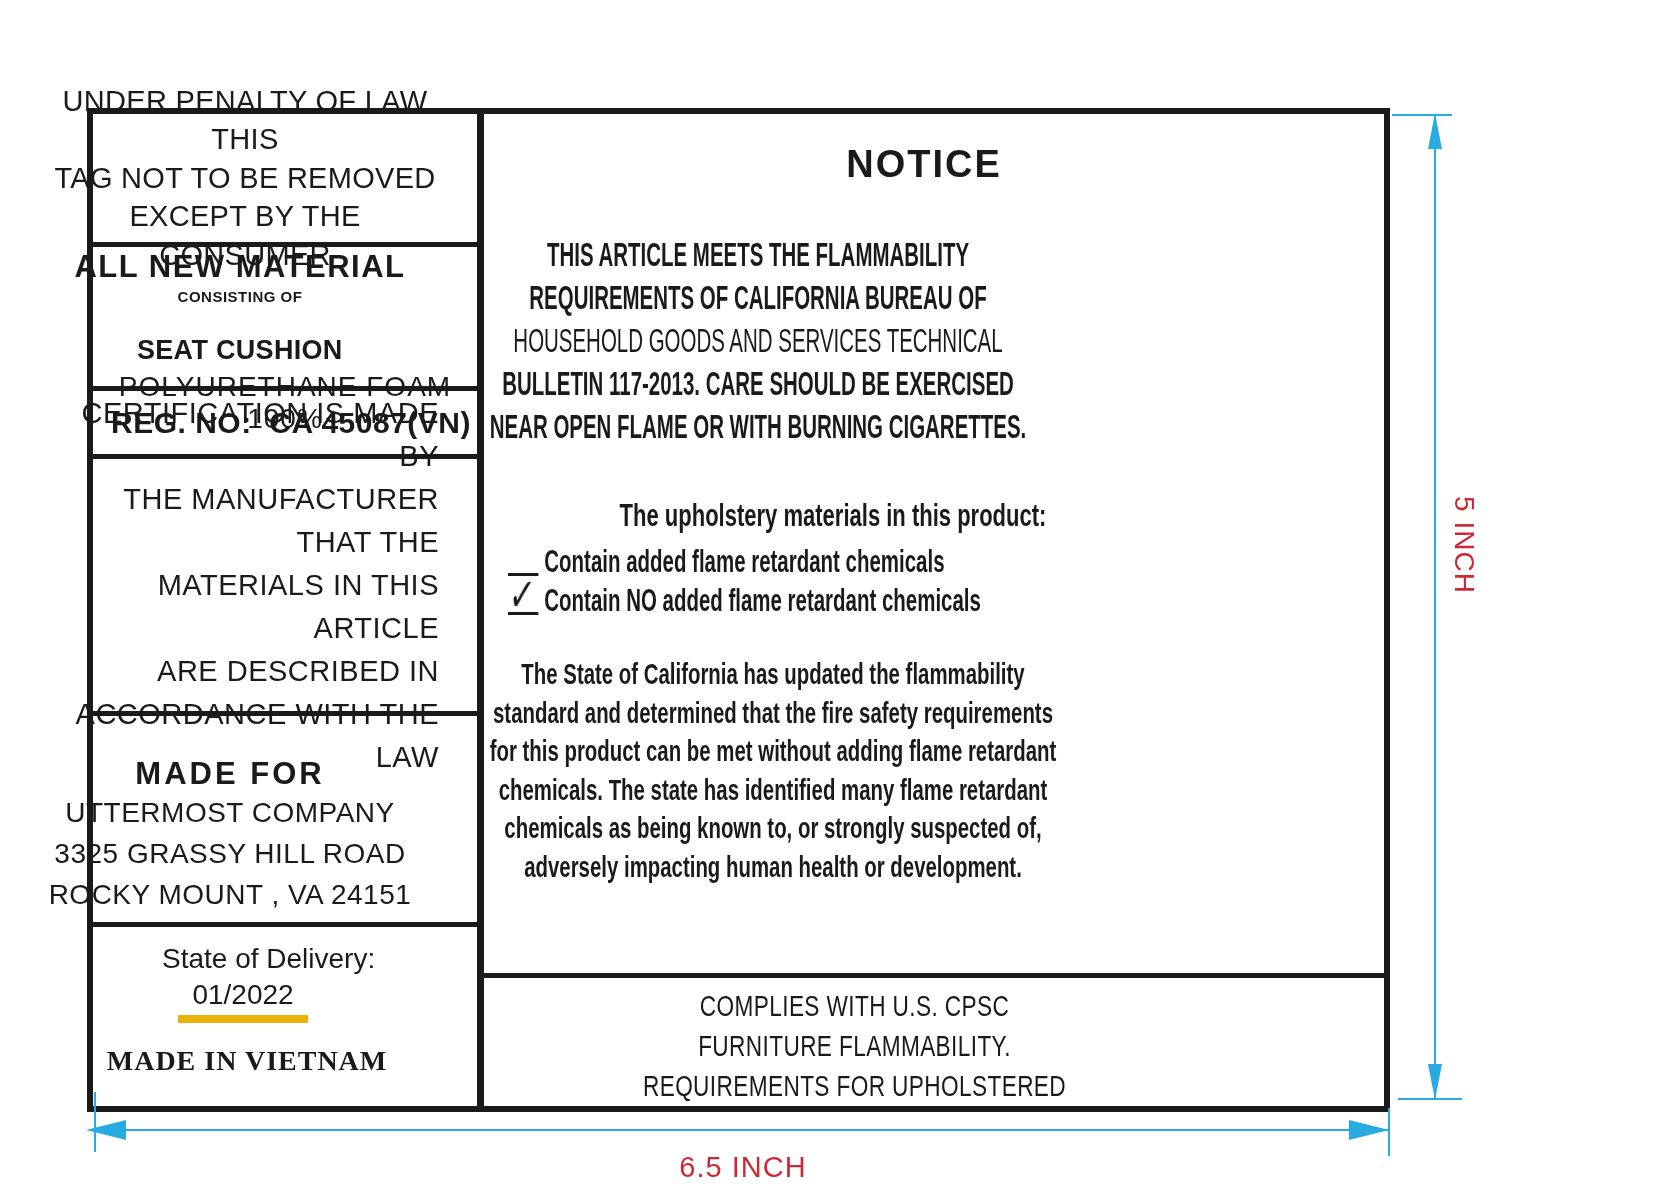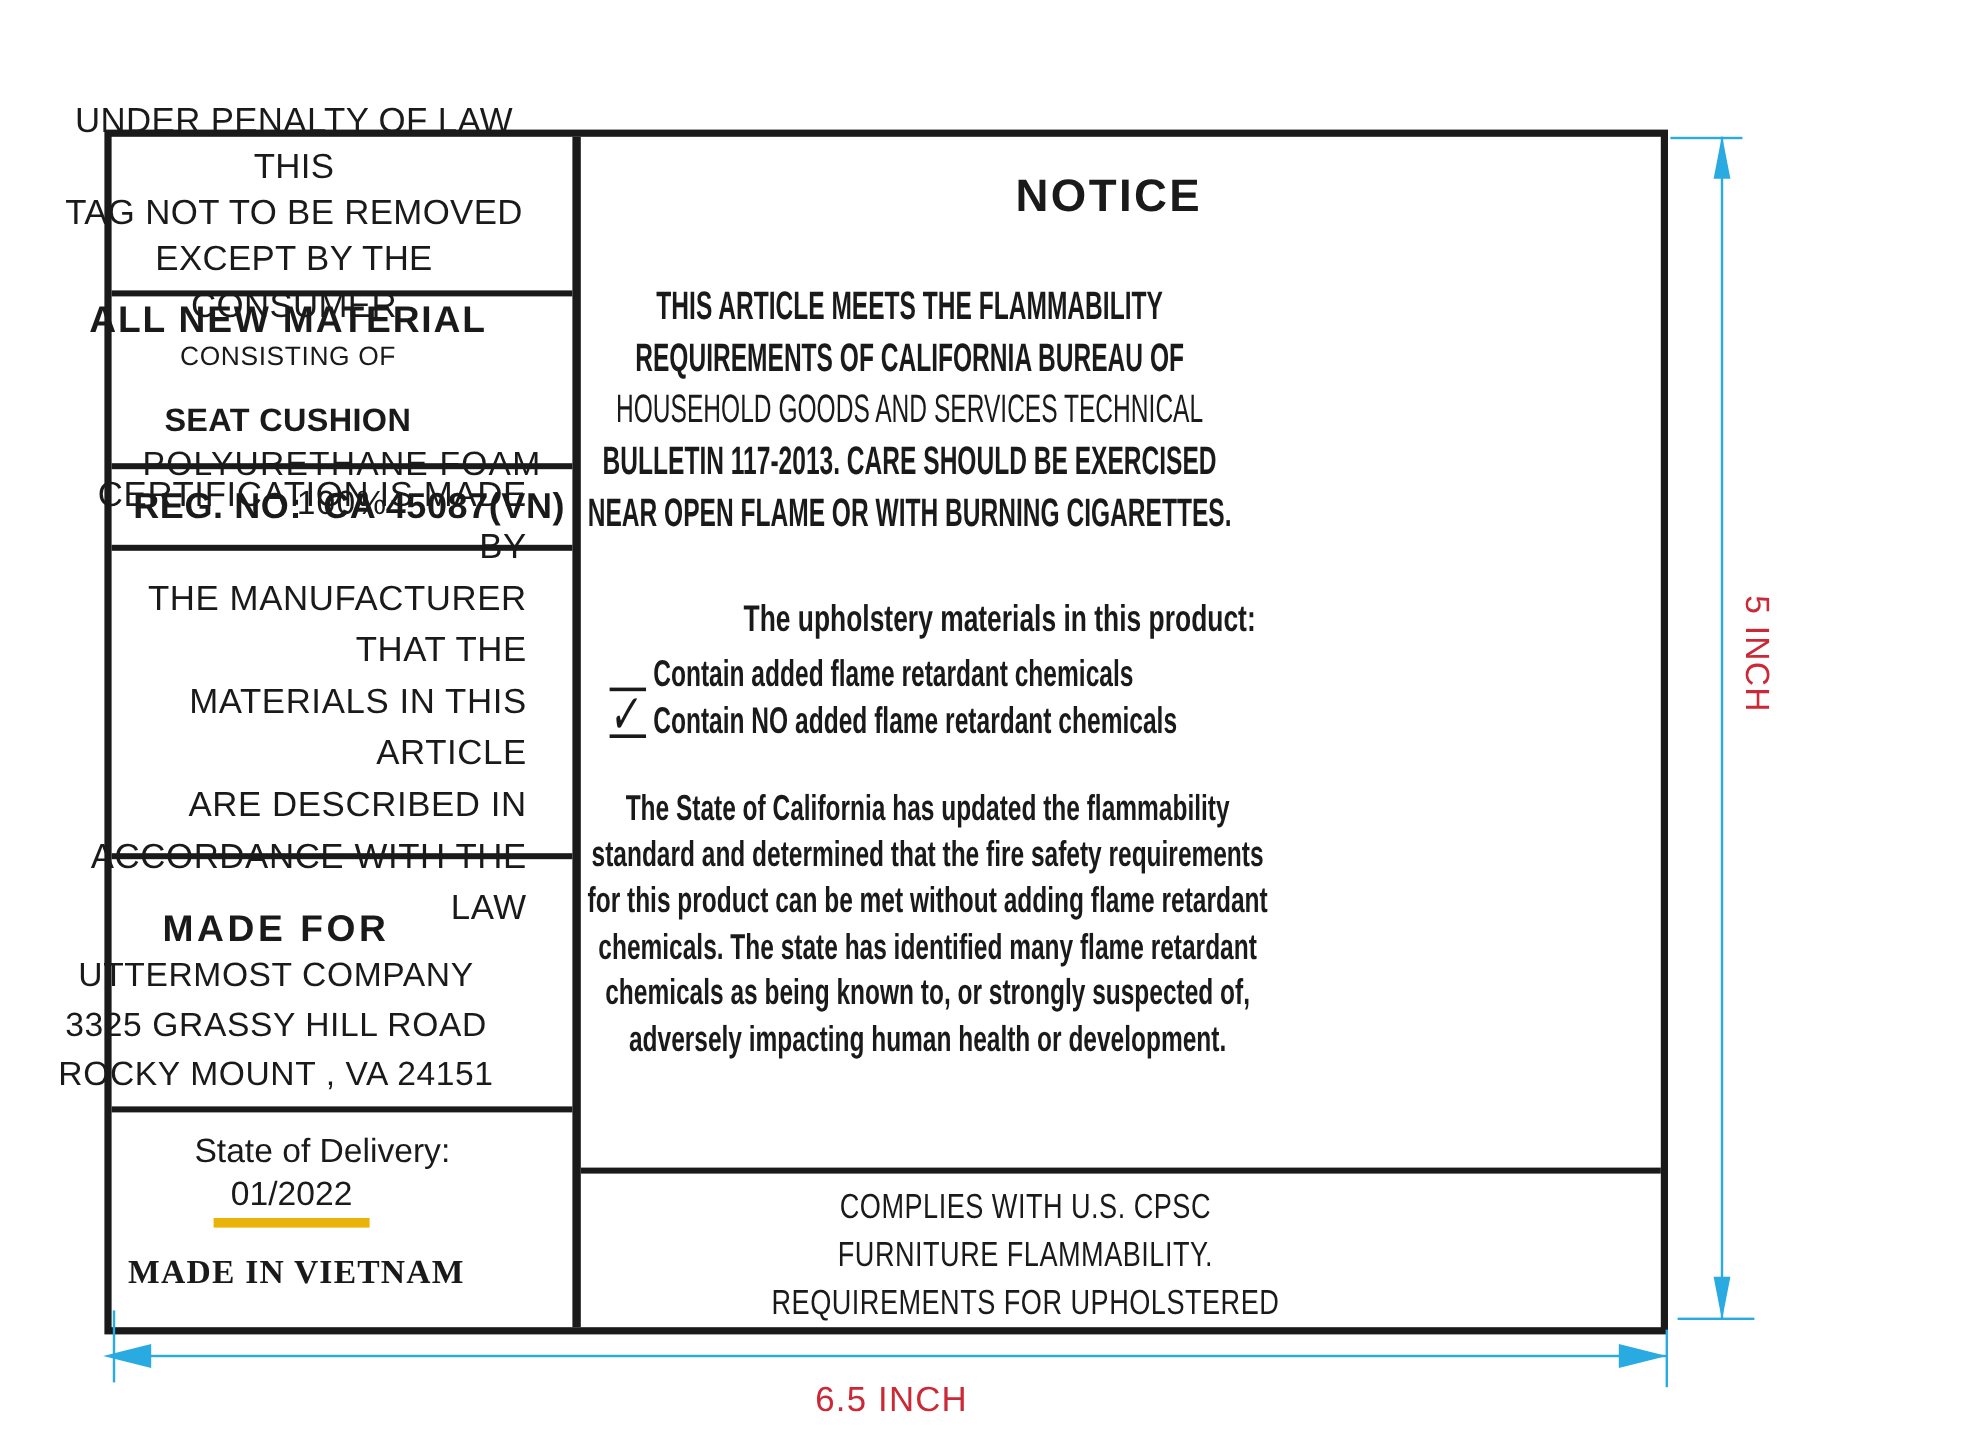--- a/index.html
+++ b/index.html
@@ -21,21 +21,21 @@
   }
   .col-right { flex:1; display:flex; flex-direction:column; }
   .row { position:relative; width:100%; }
   .bb { border-bottom:5px solid #1a1a1a; }
 
   
   .r1 { height:133px; display:flex; align-items:center; justify-content:center; }
   .penalty { font-size:29px; line-height:38.5px; text-align:center; position:relative; left:-40px; letter-spacing:0.3px; }
   .r2 { height:144px; padding-top:3px; }
   .anm { font-size:31px; font-weight:bold; letter-spacing:1.5px; text-align:center; line-height:34px; position:relative; left:-45px; }
-  .consist { font-size:22px; font-weight:normal; letter-spacing:0.5px; text-align:center; line-height:26px; position:relative; left:-45px; }
+  .consist { font-size:15px; font-weight:bold; letter-spacing:0.5px; text-align:center; line-height:26px; position:relative; left:-45px; }
   .seat { font-size:27px; font-weight:bold; line-height:30px; margin-top:25px; padding-left:44px; letter-spacing:0.3px; }
   .poly { font-size:28px; line-height:32px; margin-top:6px; text-align:center; letter-spacing:1px; }
   .r3 { height:68px; display:flex; align-items:center; justify-content:center; }
   .reg { font-size:30px; font-weight:bold; letter-spacing:0.5px; white-space:pre; position:relative; left:6px; }
   .r4 { height:257px; display:flex; align-items:center; justify-content:center; }
   .cert { font-size:29px; line-height:43px; text-align:right; position:relative; left:-38px; letter-spacing:0.5px; }
   .r5 { height:211px; padding-top:40px; text-align:center; }
   .madefor { font-size:31px; font-weight:bold; letter-spacing:3px; line-height:36px; position:relative; left:-55px; }
   .addr { font-size:28px; line-height:41px; letter-spacing:0.5px; position:relative; left:-55px; }
   .r6 { height:126px; padding-top:14px; }

